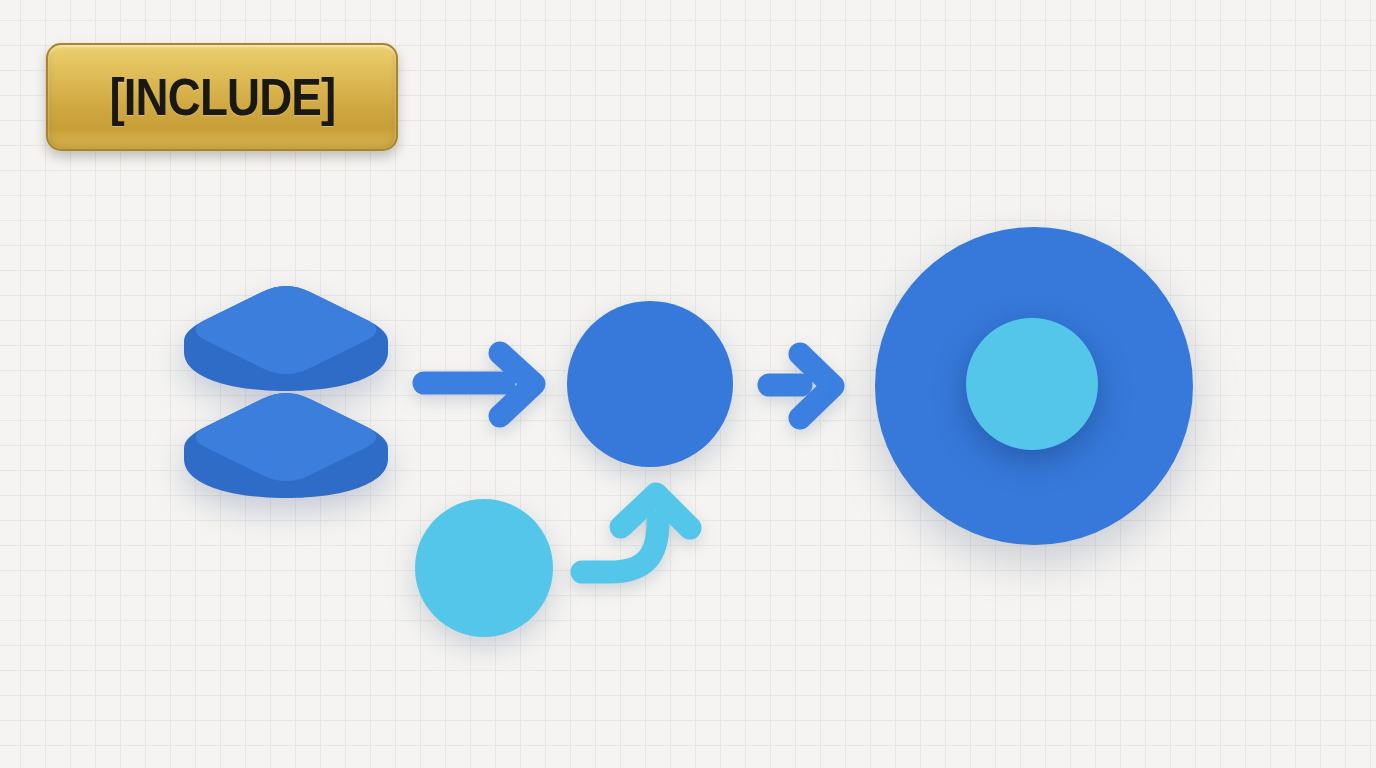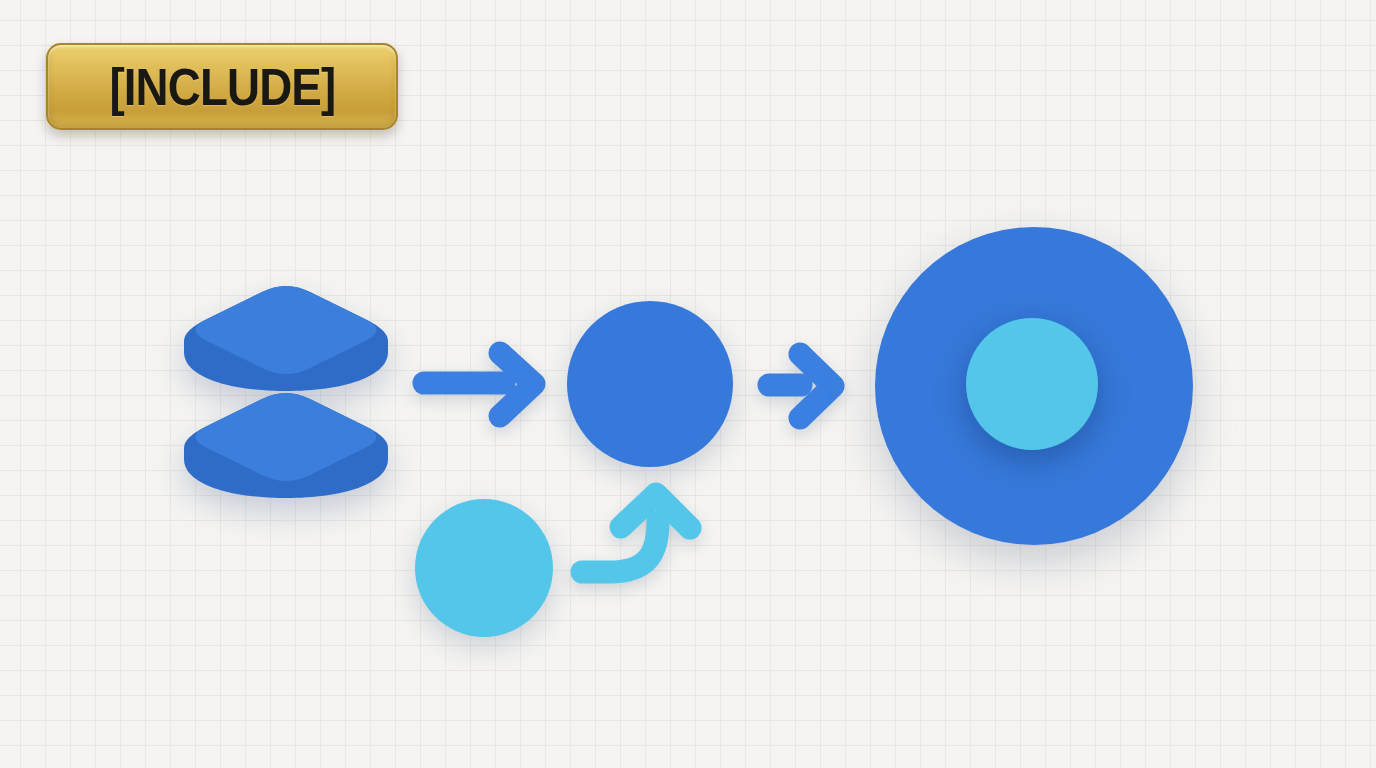--- a/index.html
+++ b/index.html
@@ -24,21 +24,21 @@
   .diagram-svg {
     position: absolute;
     left: 0; top: 0;
     width: 1376px;
     height: 768px;
   }
   
   .badge {
     position: absolute;
     left: 46px; top: 43px;
-    width: 352px; height: 87px;
+    width: 352px; height: 108px;
     box-sizing: border-box;
     border-radius: 15px;
     border: 2px solid var(--badge-border, #A8842B);
     background: linear-gradient(180deg,
       var(--badge-gold-light, #ECD06D) 0%,
       var(--badge-gold, #D2AB45) 55%,
       var(--badge-gold-dark, #C79E38) 80%,
       var(--badge-gold-lip, #DDB955) 100%);
     box-shadow:
       inset 0 2px 3px rgba(255,255,255,.55),

